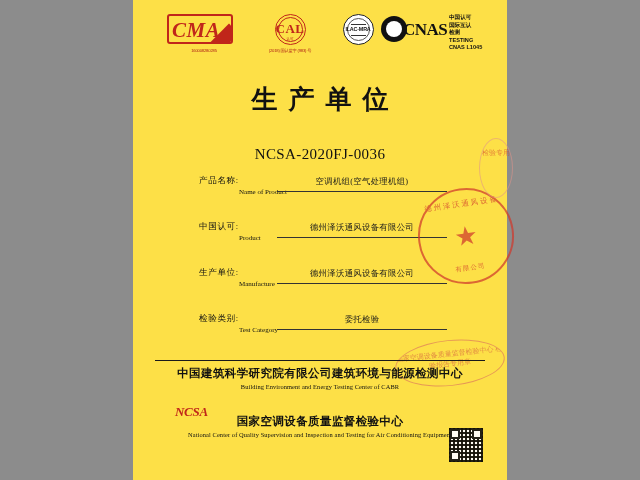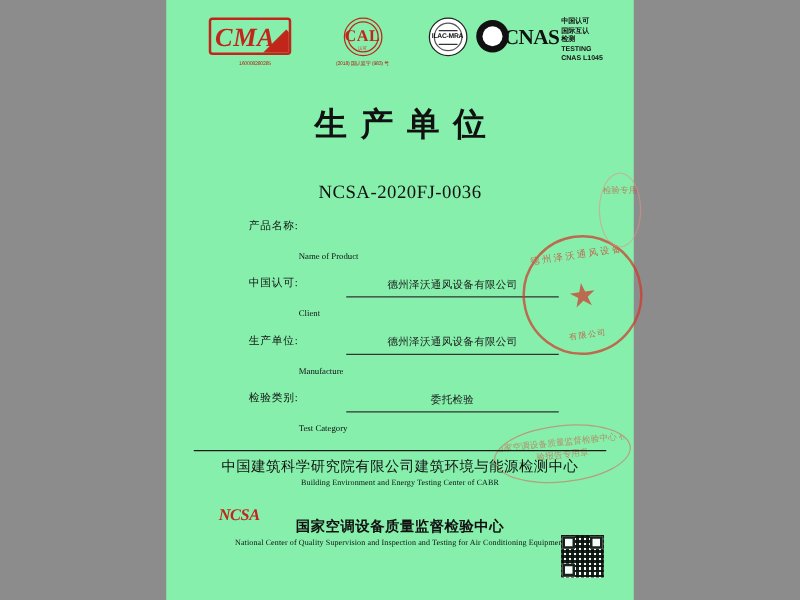--- a/index.html
+++ b/index.html
@@ -18,21 +18,21 @@
     left: 0; top: 0;
     width: 640px;
     height: 480px;
   }
   .doc {
     position: absolute;
     left: 133px;
     top: 0;
     width: 374px;
     height: 480px;
-    background: #86efac;
+    background: #fde047;
   }
   
   .logos {
     position: absolute;
     left: 34px;
     top: 14px;
     width: 310px;
     height: 52px;
   }
   .logo {
@@ -247,21 +247,21 @@
     font-family: "Liberation Serif", serif;
     font-size: 8.6px;
     color: #111;
     letter-spacing: 0.6px;
     white-space: nowrap;
   }
   .lbl-en {
     font-family: "Liberation Serif", serif;
     font-size: 7px;
     color: #111;
-    margin-top: 14px;
+    margin-top: 1px;
     white-space: nowrap;
     padding-left: 40px;
   }
   .field-value {
     position: absolute;
     left: 78px;
     right: 0;
     top: 0;
     height: 16px;
     border-bottom: 0.8px solid #333;
@@ -285,21 +285,21 @@
   .foot-hr {
     position: absolute;
     left: 22px; right: 22px;
     top: 360px;
     height: 0.9px;
     background: #1a1a1a;
   }
   .foot-cn1 {
     font-family: "Liberation Serif", serif;
     font-size: 11.5px;
-    font-weight: normal;
+    font-weight: bold;
     color: #111;
     letter-spacing: 0.4px;
   }
   .foot-en1 {
     font-family: "Liberation Serif", serif;
     font-size: 6.4px;
     color: #111;
     margin-top: 2px;
     letter-spacing: 0.1px;
   }
@@ -488,26 +488,27 @@
     <div class="title-cn">生产单位</div>
     <div class="report-no">NCSA-2020FJ-0036</div>
 
     <div class="fields">
 
       <div class="field">
         <div class="field-labels">
           <div class="lbl-cn">产品名称:</div>
           <div class="lbl-en">Name of Product</div>
         </div>
+        <div class="field-value">空调机组(空气处理机组)</div>
       </div>
 
       <div class="field">
         <div class="field-labels">
           <div class="lbl-cn">中国认可:</div>
-          <div class="lbl-en">Client</div>
+          <div class="lbl-en">Product</div>
         </div>
         <div class="field-value">德州泽沃通风设备有限公司</div>
       </div>
 
       <div class="field">
         <div class="field-labels">
           <div class="lbl-cn">生产单位:</div>
           <div class="lbl-en">Manufacture</div>
         </div>
         <div class="field-value">德州泽沃通风设备有限公司</div>

